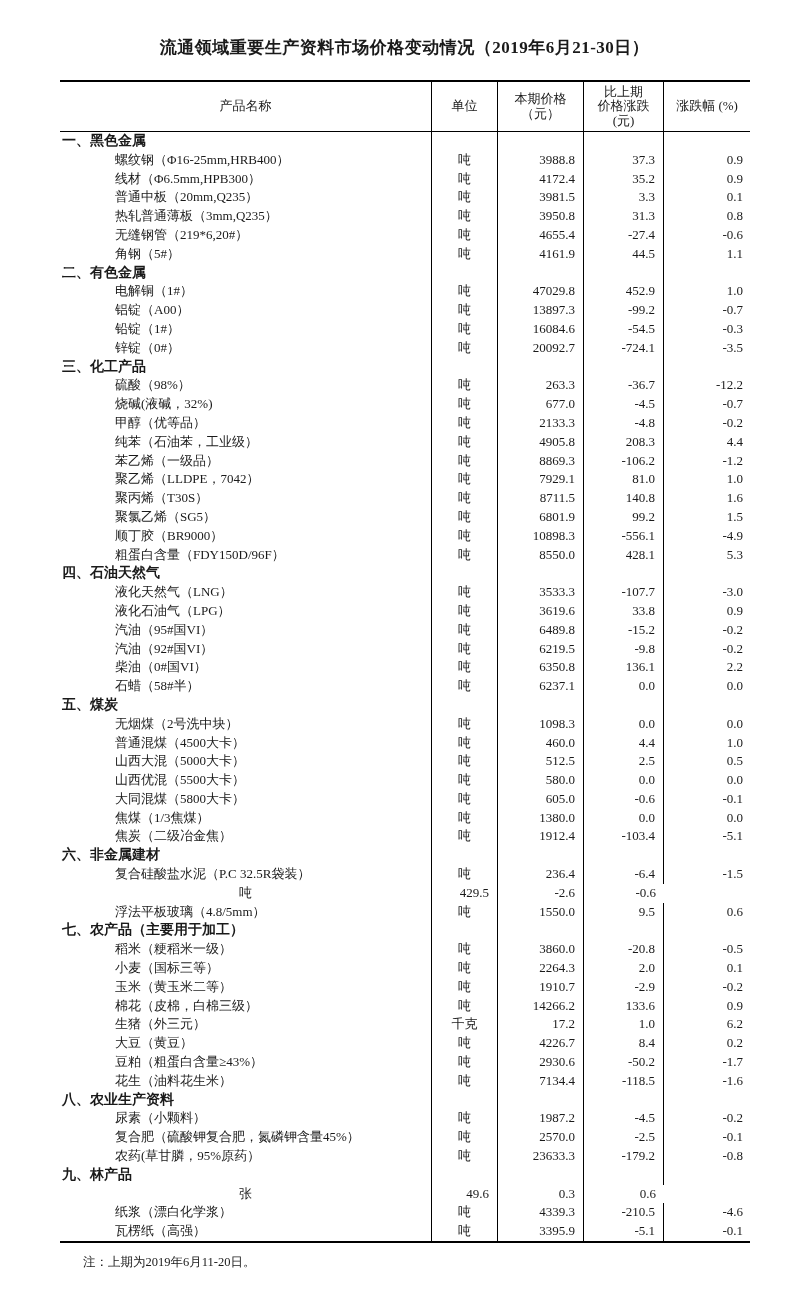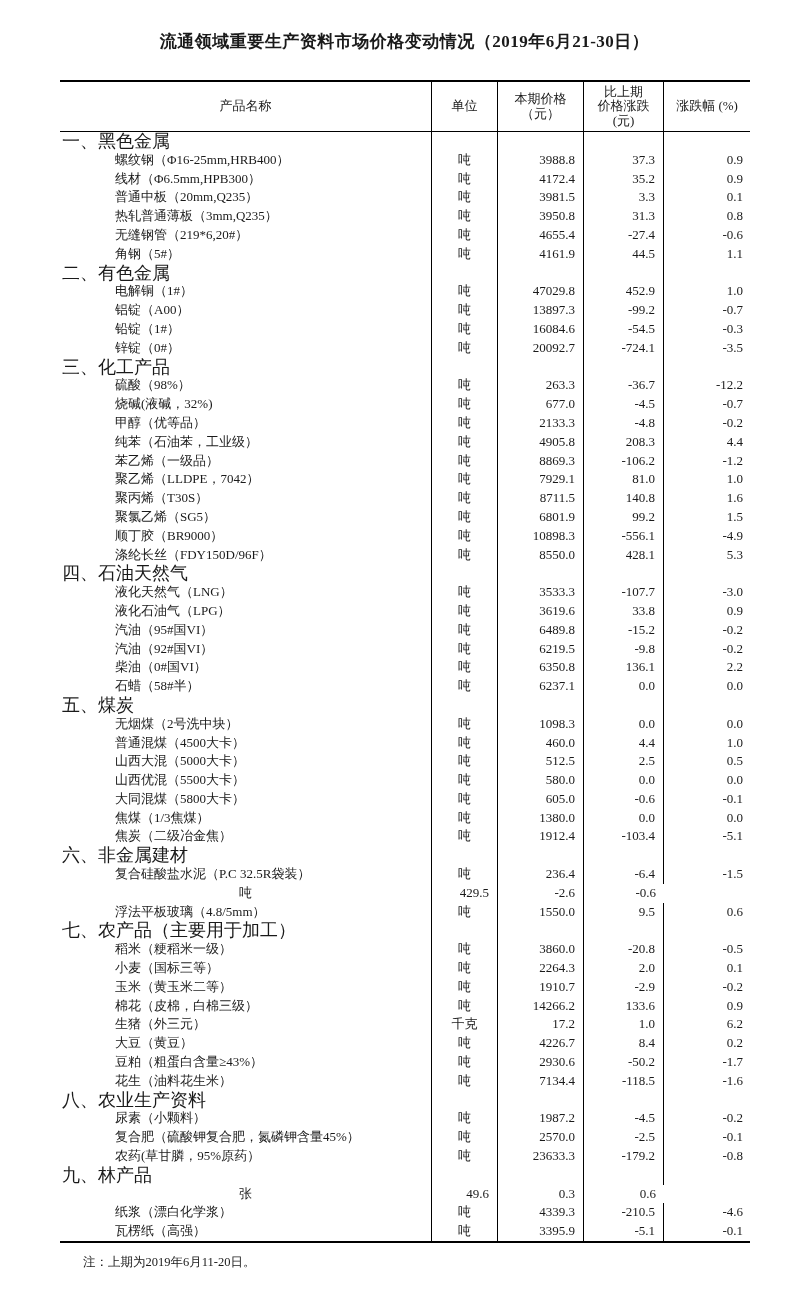--- a/index.html
+++ b/index.html
@@ -11,21 +11,21 @@
   }
   .page {
     position: relative;
     width: 809px;
     height: 1300px;
     background: #ffffff;
     overflow: hidden;
   }
   .doc-title {
     position: absolute;
-    top: 30px;
+    top: 36px;
     left: 0;
     width: 809px;
     text-align: center;
     font-size: 17px;
     font-weight: bold;
     letter-spacing: 0.5px;
   }
   .price-table {
     position: absolute;
     left: 60px;
@@ -60,22 +60,22 @@
     white-space: pre-line;
   }
   .body-row {
     height: 18.8px;
     line-height: 18.8px;
     font-size: 13px;
   }
   .cell-product { padding-left: 55px; }
   .section-row .cell-product {
     padding-left: 2px;
-    font-weight: normal;
-    font-size: 18px;
+    font-weight: bold;
+    font-size: 14px;
   }
   .cell-unit { text-align: center; }
   .cell-price, .cell-change { text-align: right; padding-right: 8px; }
   .cell-pct { text-align: right; padding-right: 7px; }
   .doc-note {
     position: absolute;
     left: 83px;
     top: 1254px;
     font-size: 12.5px;
   }
@@ -247,21 +247,21 @@
           <div class="cell-pct">1.5</div>
         </div>
         <div class="trow body-row item-row">
           <div class="cell-product">顺丁胶（BR9000）</div>
           <div class="cell-unit">吨</div>
           <div class="cell-price">10898.3</div>
           <div class="cell-change">-556.1</div>
           <div class="cell-pct">-4.9</div>
         </div>
         <div class="trow body-row item-row">
-          <div class="cell-product">涤纶长丝（FDY150D/96F）</div>
+          <div class="cell-product">粗蛋白含量（FDY150D/96F）</div>
           <div class="cell-unit">吨</div>
           <div class="cell-price">8550.0</div>
           <div class="cell-change">428.1</div>
           <div class="cell-pct">5.3</div>
         </div>
         <div class="trow body-row section-row">
           <div class="cell-product">四、石油天然气</div>
           <div class="cell-unit"></div>
           <div class="cell-price"></div>
           <div class="cell-change"></div>

